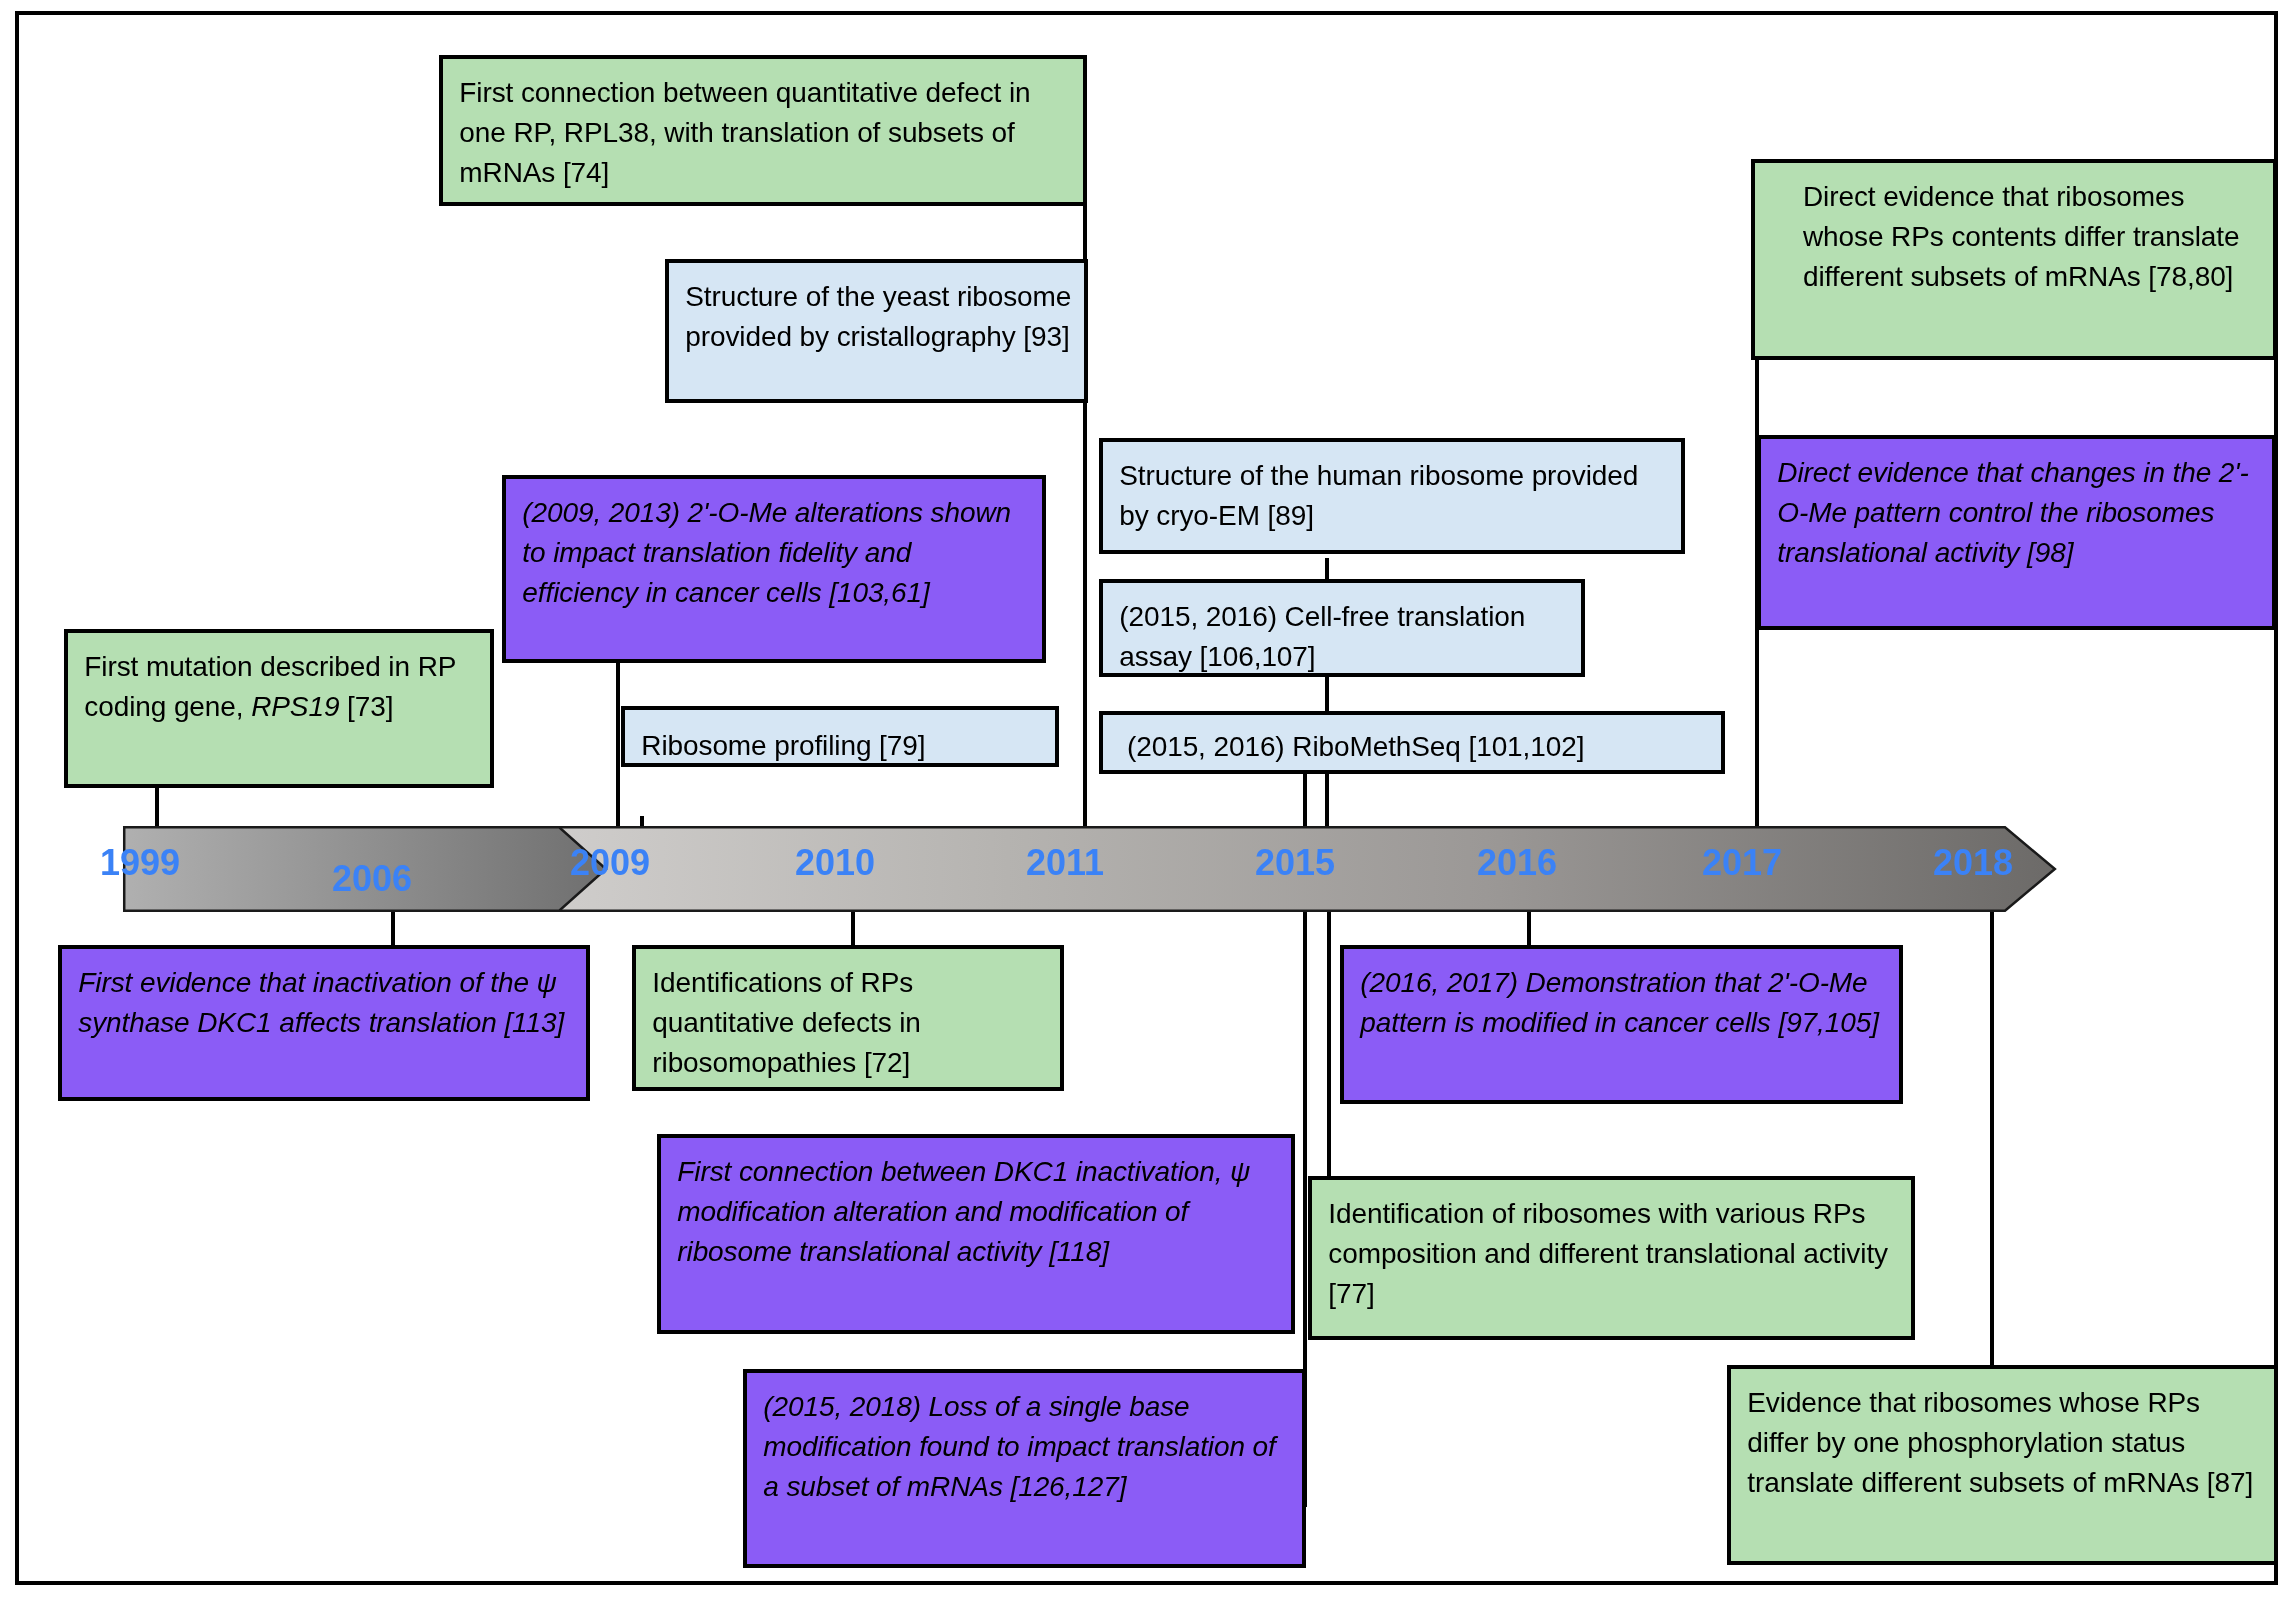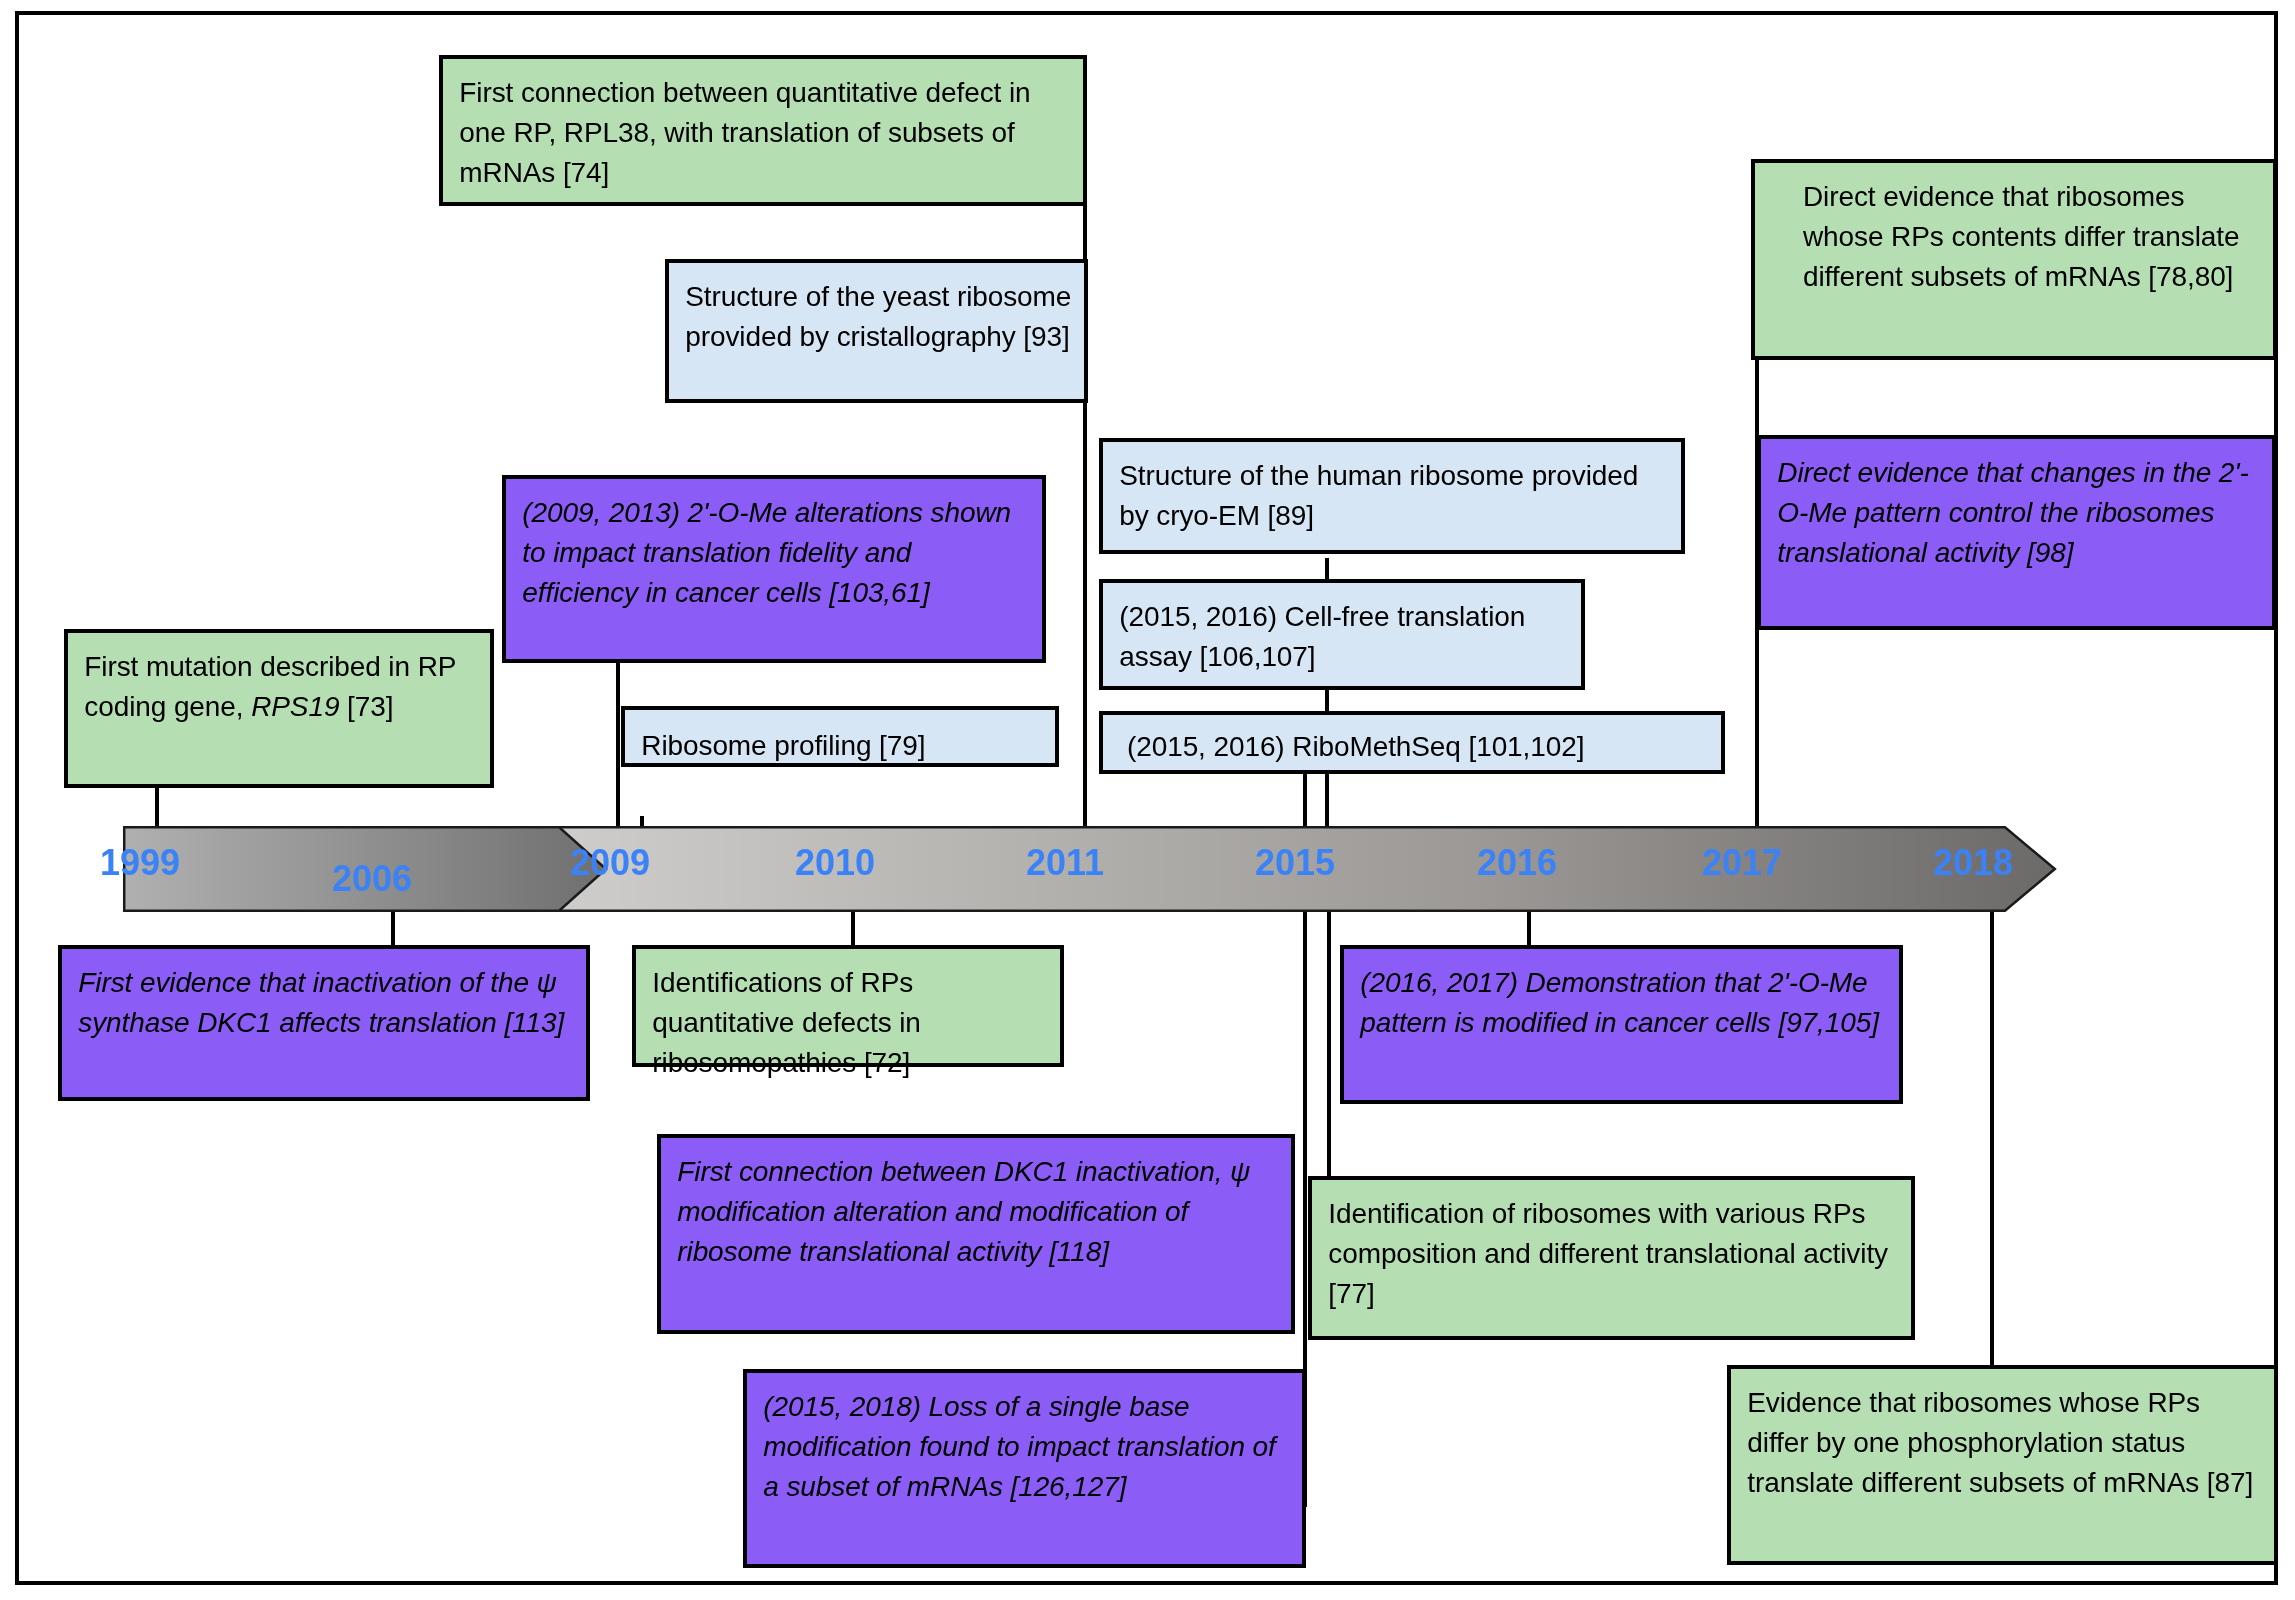--- a/index.html
+++ b/index.html
@@ -113,21 +113,21 @@
     <div class="box orange" style="left:483px; top:460px; width:544px; height:188px;">(2009, 2013) 2'-O-Me alterations shown to impact translation fidelity and efficiency in cancer cells [103,61]</div>
 
     <div class="box green" style="left:45px; top:614px; width:430px; height:159px;">
       <span>First mutation described in RP coding gene, </span><span class="it">RPS19</span><span> [73]</span>
     </div>
 
     <div class="box blue" style="left:602px; top:691px; width:438px; height:61px; padding-top:16px;">Ribosome profiling  [79]</div>
 
     <div class="box blue" style="left:1080px; top:423px; width:586px; height:116px;">Structure of the human ribosome provided by cryo-EM [89]</div>
 
-    <div class="box blue" style="left:1080px; top:564px; width:486px; height:111px;">(2015, 2016) Cell-free translation assay  [106,107]</div>
+    <div class="box blue" style="left:1080px; top:564px; width:486px; height:98px;">(2015, 2016) Cell-free translation assay  [106,107]</div>
 
     <div class="box blue" style="left:1080px; top:696px; width:626px; height:63px; padding-top:11.3px;padding-left:24px;">(2015, 2016) RiboMethSeq [101,102]</div>
 
     <div class="box green" style="left:1732px; top:144px; width:526px; height:201px;padding-left:48px;">Direct evidence that ribosomes whose RPs contents differ translate different subsets of mRNAs [78,80]</div>
 
     <div class="box orange" style="left:1738px; top:420px; width:519px; height:195px;">Direct evidence that changes in the 2'-O-Me pattern control the ribosomes translational activity [98]</div>
 
     <div id="timeline-wrap">
       <svg width="1971" height="86" viewBox="0 0 3150 138" xmlns="http://www.w3.org/2000/svg">
         <defs>
@@ -155,21 +155,21 @@
     <div class="year-label" style="left:551px;">2009</div>
     <div class="year-label" style="left:776px;">2010</div>
     <div class="year-label" style="left:1007px;">2011</div>
     <div class="year-label" style="left:1236px;">2015</div>
     <div class="year-label" style="left:1458px;">2016</div>
     <div class="year-label" style="left:1683px;">2017</div>
     <div class="year-label" style="left:1914px;">2018</div>
 
     <div class="box orange" style="left:39px; top:930px; width:532px; height:156px;">First evidence that inactivation of the ψ synthase DKC1 affects translation [113]</div>
 
-    <div class="box green" style="left:613px; top:930px; width:432px; height:122px;">Identifications of RPs quantitative defects in ribosomopathies [72]</div>
+    <div class="box green" style="left:613px; top:930px; width:432px; height:146px;">Identifications of RPs quantitative defects in ribosomopathies [72]</div>
 
     <div class="box orange" style="left:638px; top:1119px; width:638px; height:200px;">First connection between DKC1 inactivation, ψ modification alteration and modification of ribosome translational activity [118]</div>
 
     <div class="box orange" style="left:724px; top:1354px; width:563px; height:199px;">(2015, 2018) Loss of a single base modification found to impact translation of a subset of mRNAs [126,127]</div>
 
     <div class="box orange" style="left:1321px; top:930px; width:563px; height:159px;">(2016, 2017) Demonstration that 2'-O-Me pattern is modified in cancer cells [97,105]</div>
 
     <div class="box green" style="left:1289px; top:1161px; width:607px; height:164px;">Identification of ribosomes with various RPs composition and different translational activity [77]</div>
 
     <div class="box green" style="left:1708px; top:1350px; width:551px; height:200px;">Evidence that ribosomes whose RPs differ by one phosphorylation status translate different subsets of mRNAs [87]</div>

